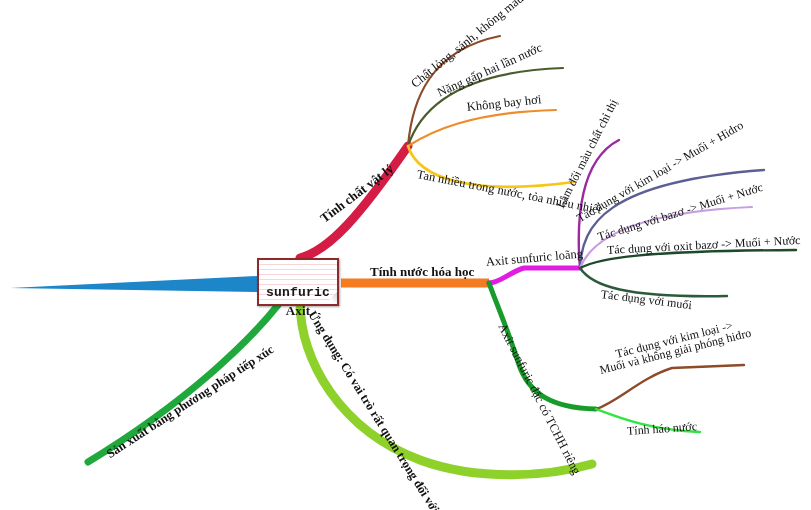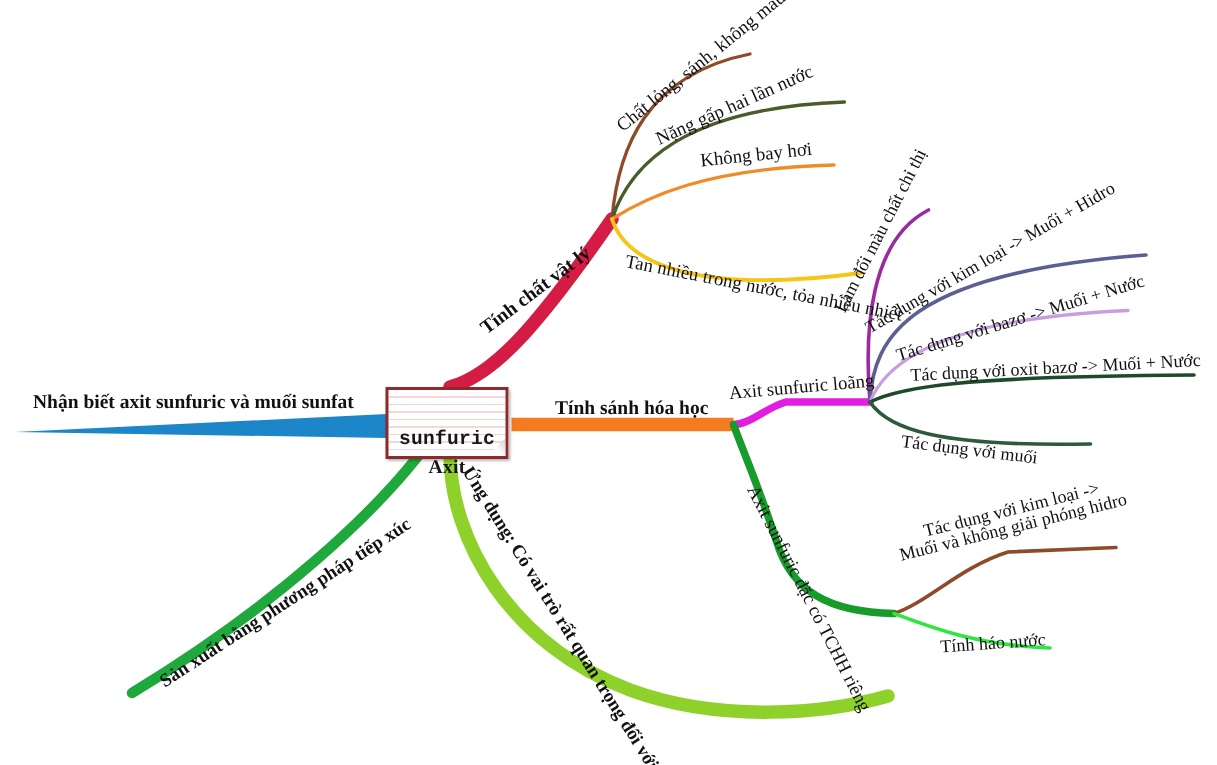--- a/index.html
+++ b/index.html
@@ -115,35 +115,34 @@
     <div class="fold2"></div>
   </div>
 
   <div class="lbl bold" style="left:322px; top:212px; font-size:13px; transform: rotate(-37deg);">Tính chất vật lý</div>
 
   <div class="lbl" style="left:413px; top:78px; font-size:12.5px; transform: rotate(-39deg);">Chất lỏng, sánh, không màu</div>
   <div class="lbl" style="left:438px; top:86px; font-size:12.5px; transform: rotate(-24deg);">Nặng gấp hai lần nước</div>
   <div class="lbl" style="left:467px; top:100px; font-size:12.5px; transform: rotate(-6deg);">Không bay hơi</div>
   <div class="lbl" style="left:417px; top:167px; font-size:12.5px; transform: rotate(11deg);">Tan nhiều trong nước, tỏa nhiều nhiệt</div>
 
-  <div class="lbl bold" style="left:370px; top:264px; font-size:13px;">Tính sánh hóa học</div>
+  <div class="lbl bold" style="left:370px; top:264px; font-size:13px;">Tính nước hóa học</div>
 
   <div class="lbl" style="left:486px; top:255px; font-size:12.5px; transform: rotate(-5deg);">Axit sunfuric loãng</div>
 
   <div class="lbl" style="left:560px; top:200px; font-size:12px; transform: rotate(-63deg);">Làm đổi màu chất chỉ thị</div>
   <div class="lbl" style="left:578px; top:212px; font-size:12px; transform: rotate(-30deg);">Tác dụng với kim loại -&gt; Muối + Hidro</div>
   <div class="lbl" style="left:598px; top:230px; font-size:12px; transform: rotate(-17deg);">Tác dụng với bazơ -&gt; Muối + Nước</div>
   <div class="lbl" style="left:607px; top:243px; font-size:12px; transform: rotate(-3deg);">Tác dụng với oxit bazơ -&gt; Muối + Nước</div>
   <div class="lbl" style="left:601px; top:287px; font-size:12px; transform: rotate(7deg);">Tác dụng với muối</div>
 
   <div class="lbl" style="left:501px; top:317px; font-size:12.5px; transform: rotate(63deg);">Axit sunfuric đặc có TCHH riêng</div>
 
   <div class="lbl" style="left:616px; top:347px; font-size:12px; transform: rotate(-14deg);">Tác dụng với kim loại -&gt;</div>
   <div class="lbl" style="left:600px; top:363px; font-size:12px; transform: rotate(-14deg);">Muối và không giải phóng hidro</div>
   <div class="lbl" style="left:627px; top:424px; font-size:12px; transform: rotate(-4deg);">Tính háo nước</div>
 
-  <div class="lbl bold" style="left:22px; top:260px; font-size:13px;">Nhận biết axit sunfuric và muối sunfat</div>
 
   <div class="lbl bold" style="left:108px; top:448px; font-size:12.5px; transform: rotate(-33deg);">Sản xuất bằng phương pháp tiếp xúc</div>
 
   <div class="lbl bold" style="left:311px; top:305px; font-size:12.5px; transform: rotate(58deg);">Ứng dụng: Có vai trò rất quan trọng đối với nền kinh tế</div>
 
 </div>
 
 </body></html>

